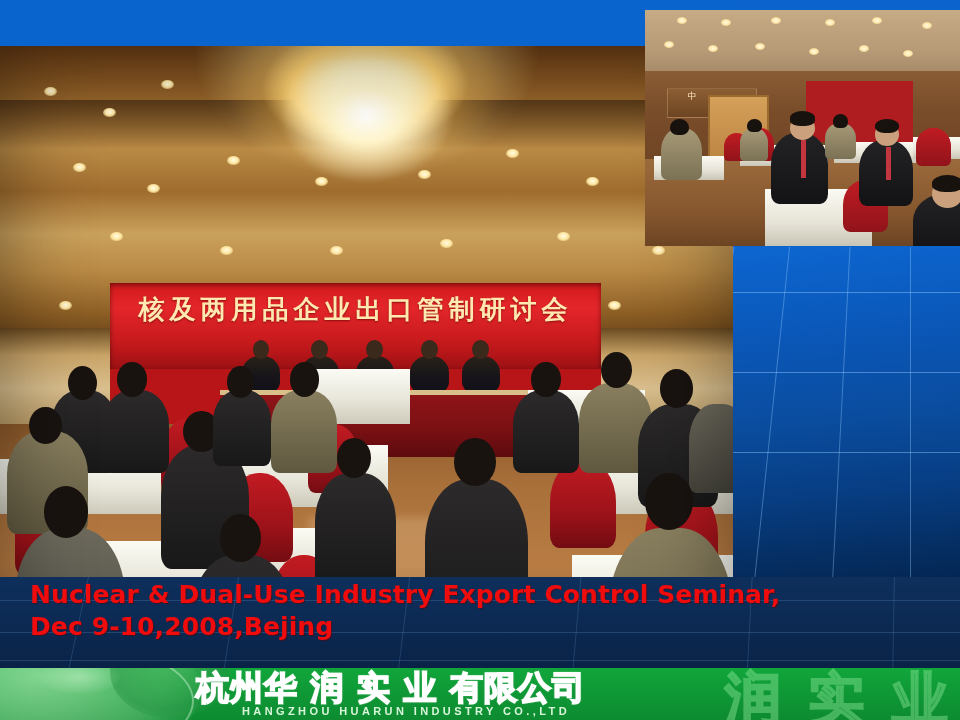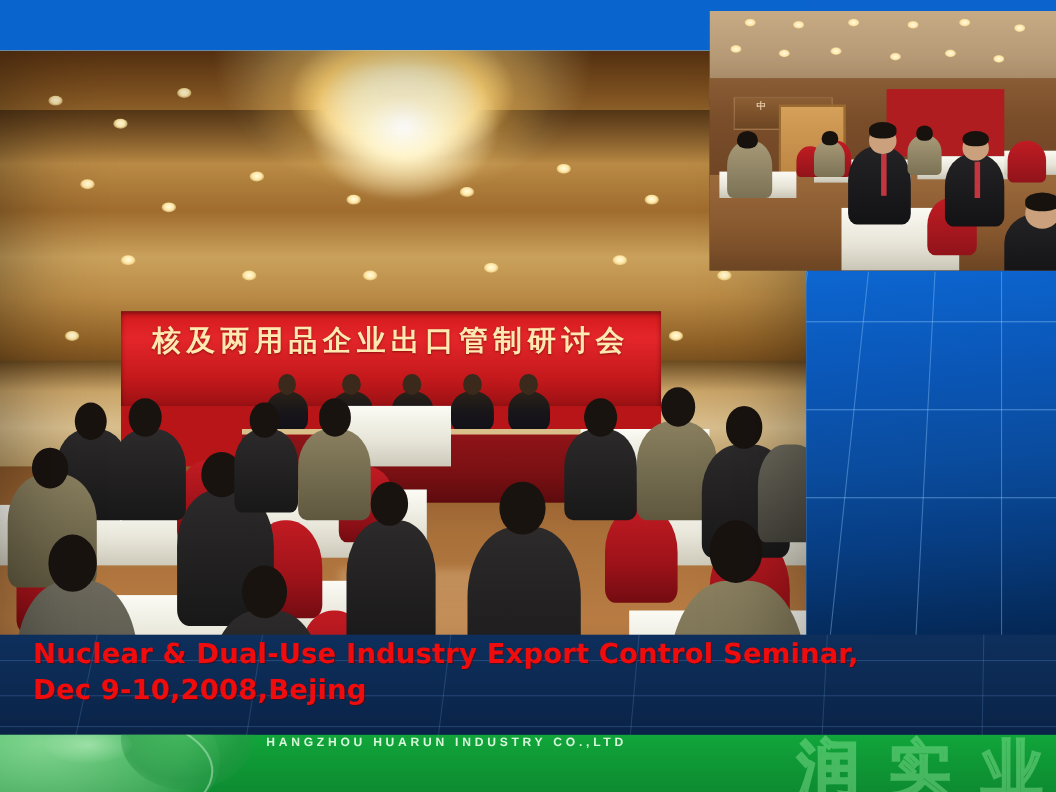--- a/index.html
+++ b/index.html
@@ -306,17 +306,18 @@
     </div>
   </div>
 
   <div class="green-band">
     <div class="gb-bubble gb-b1"></div>
     <div class="gb-bubble gb-b2"></div>
     <div class="gb-bubble gb-b3"></div>
     <div class="gb-ring"></div>
     <div class="gb-watermark">润 实 业</div>
     <div class="logo-wrap">
+      <div class="logo-cn">杭州华 润 实 业 有限公司</div>
       <div class="logo-en">HANGZHOU  HUARUN  INDUSTRY  CO.,LTD</div>
     </div>
   </div>
 
 </div>
 
 </body></html>

